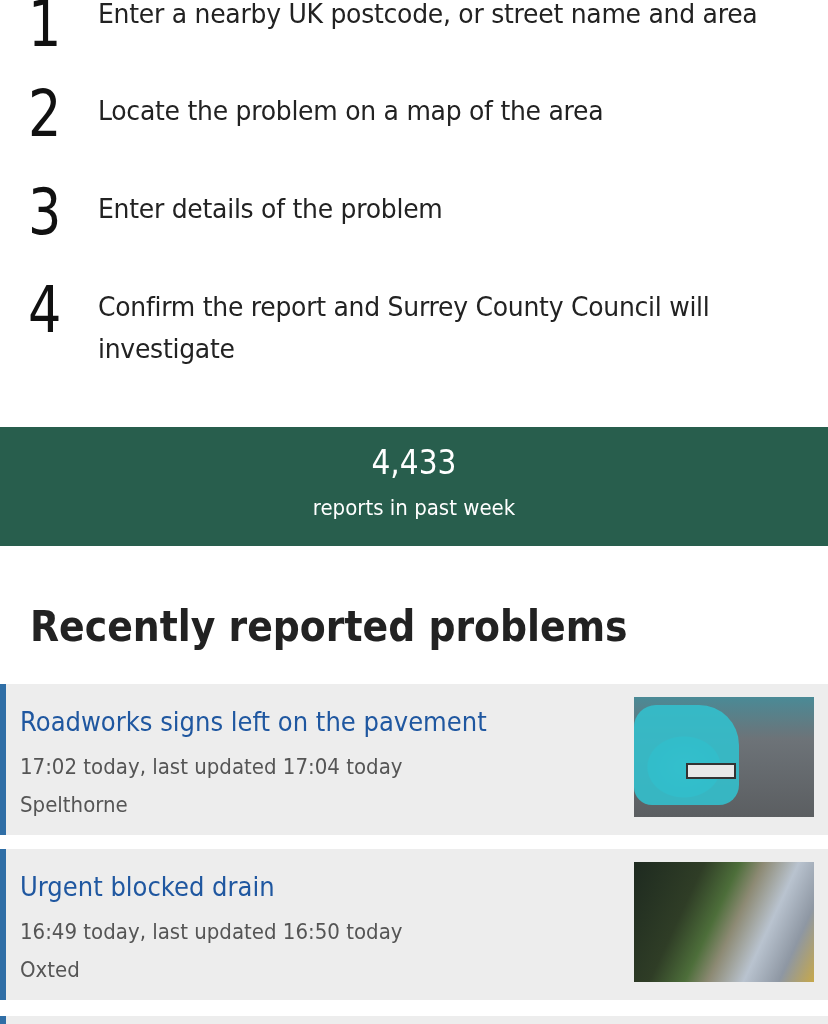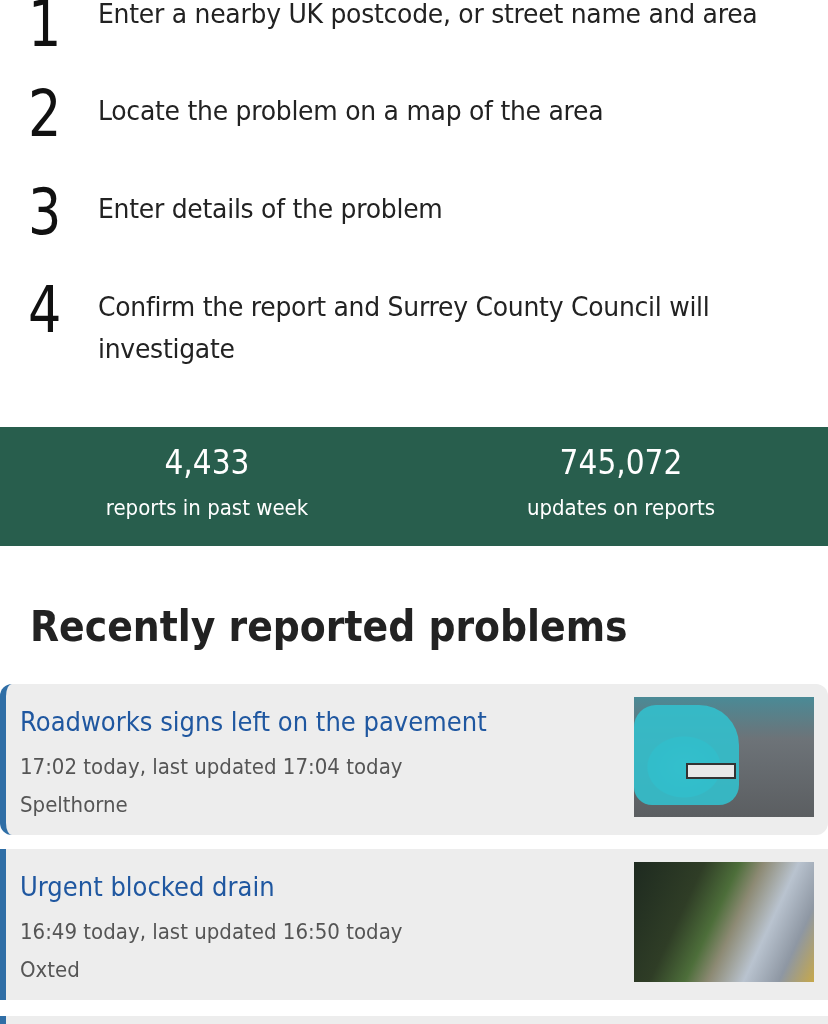--- a/index.html
+++ b/index.html
@@ -93,29 +93,25 @@
       <span>Confirm the report and Surrey County Council will investigate</span>
     </span>
   </div>
 </div>
 
 <div class="stats">
   <div class="stat">
     <div class="stat-value">4,433</div>
     <div class="stat-label">reports in past week</div>
   </div>
-  <div class="stat">
-    <div class="stat-value">745,072</div>
-    <div class="stat-label">updates on reports</div>
-  </div>
 </div>
 
 <h2 class="section-title">Recently reported problems</h2>
 
-<div class="report" style="top:684px;border-radius:12px;">
+<div class="report" style="top:684px;">
   <a class="report-title">Roadworks signs left on the pavement</a>
   <div class="report-meta">17:02 today, last updated 17:04 today</div>
   <div class="report-area">Spelthorne</div>
   <div class="report-thumb">
     <div class="thumb-car"></div>
   </div>
 </div>
 
 <div class="report" style="top:849px;">
   <a class="report-title">Urgent blocked drain</a>

